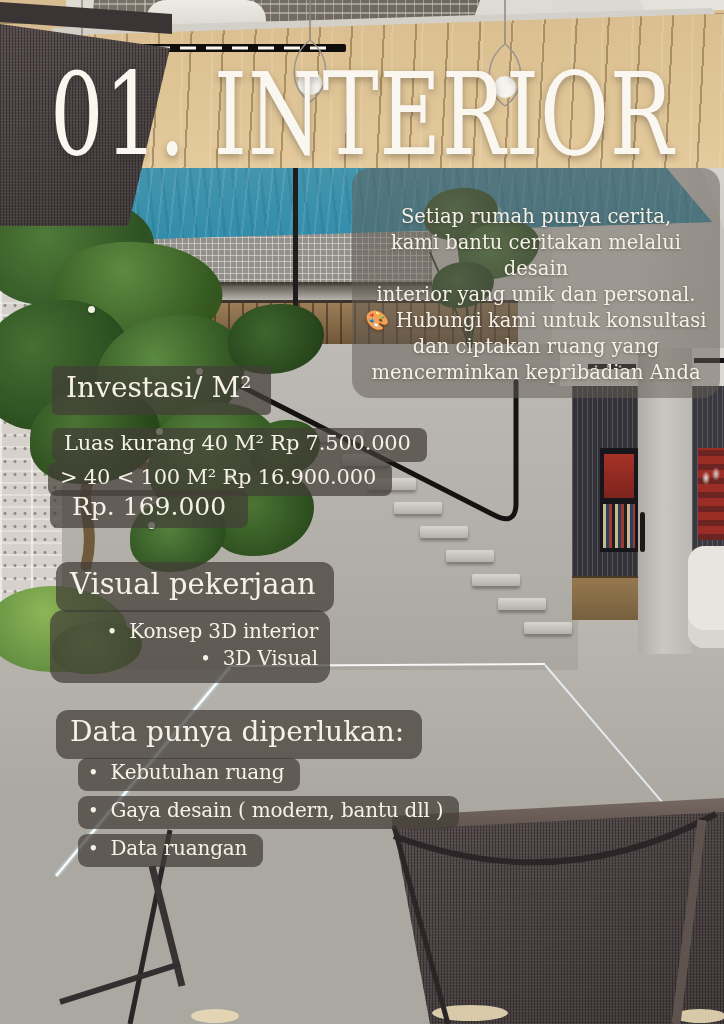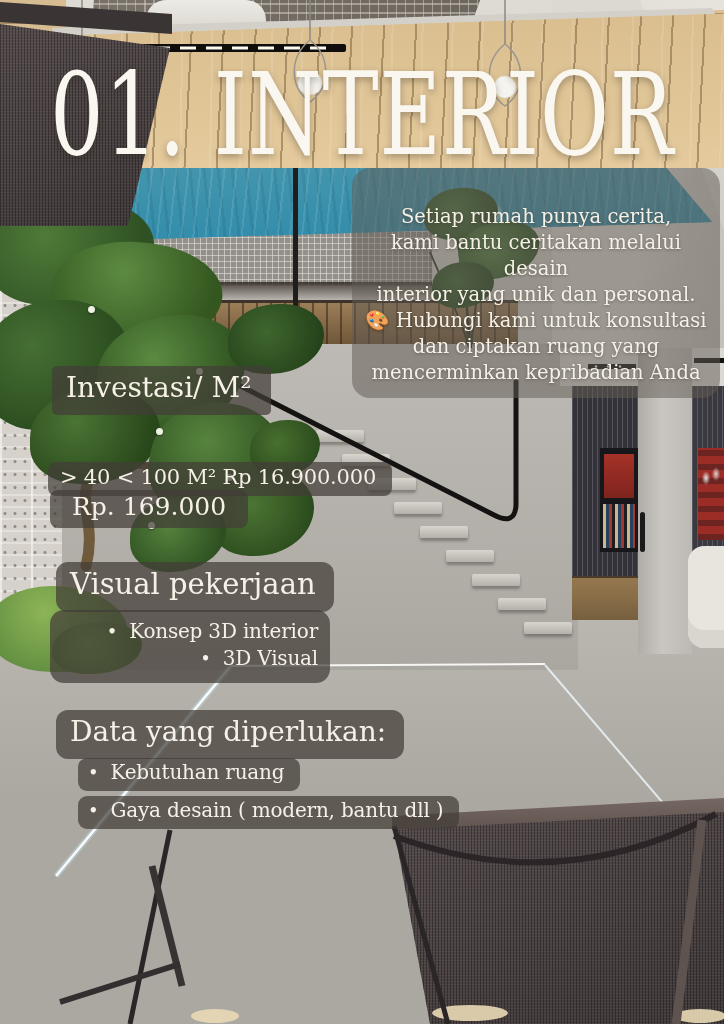--- a/index.html
+++ b/index.html
@@ -293,28 +293,30 @@
   <div class="abs txt" id="intro">
     <span>Setiap rumah punya cerita,
 kami bantu ceritakan melalui desain
 interior yang unik dan personal.
 🎨 Hubungi kami untuk konsultasi
 dan ciptakan ruang yang
 mencerminkan kepribadian Anda</span>
   </div>
 
   <div class="abs txt pill" id="invest-h">Investasi/ M²</div>
+  <div class="abs txt pill" id="price1">Luas kurang 40 M² Rp 7.500.000</div>
   <div class="abs txt pill" id="price2">&gt; 40 &lt; 100  M² Rp 16.900.000</div>
   <div class="abs txt pill" id="price3">Rp. 169.000</div>
 
   <div class="abs txt pill" id="stages-h">Visual pekerjaan</div>
   <ul class="abs blist" id="stages-list">
     <li class="brow">Konsep 3D interior</li>
     <li class="brow">3D Visual</li>
   </ul>
 
-  <div class="abs txt pill" id="data-h">Data yang diperlukan:</div>
+  <div class="abs txt pill" id="data-h">Data punya diperlukan:</div>
   <ul class="abs blist" id="data-list">
     <li class="brow">Kebutuhan ruang</li>
     <li class="brow">Gaya desain ( modern, bantu dll )</li>
+    <li class="brow">Data ruangan</li>
   </ul>
 
 </div>
 
 </body></html>

